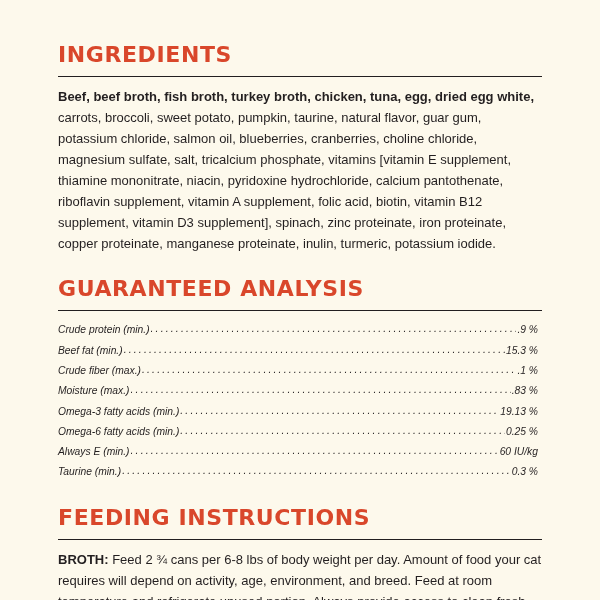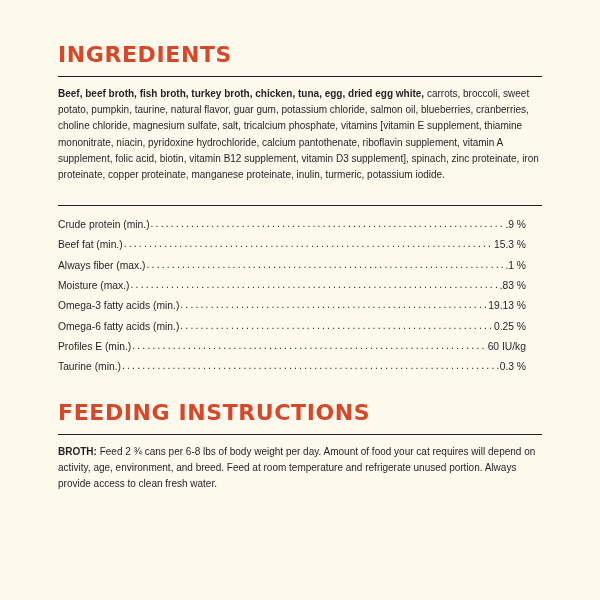--- a/index.html
+++ b/index.html
@@ -30,38 +30,39 @@
     margin: 0 0 9px 0;
     font-family: "DejaVu Sans", sans-serif;
   }
   .rule {
     border: 0;
     border-top: 1px solid #231f20;
     margin: 0 0 9px 0;
     height: 0;
   }
   .body-text {
-    font-size: 10px;
+    font-size: 13px;
     line-height: 1.62;
     text-align: left;
     margin: 0;
   }
   .body-text b {
     font-weight: bold;
   }
   .ingredients-block {
     margin-bottom: 22px;
   }
   .ga-block {
     margin-bottom: 22px;
   }
   .ga-list {
     list-style: none;
-    margin: 2px 16px 0 0;
+    margin: 2px 4px 0 0;
     padding: 0;
+    font-style: italic;
   }
   .ga-row {
     display: flex;
     align-items: baseline;
     font-size: 10.3px;
     line-height: 1.0;
     padding: 5px 0 5px 0;
     white-space: nowrap;
   }
   .ga-label { flex: 0 0 auto; }
@@ -89,54 +90,55 @@
 
   <section class="ingredients-block">
     <h2 class="section-title title-ingredients">INGREDIENTS</h2>
     <hr class="rule">
     <p class="body-text">
       <b>Beef, beef broth, fish broth, turkey broth, chicken, tuna, egg, dried egg white,</b><span> carrots, broccoli, sweet potato, pumpkin, taurine, natural flavor, guar gum, potassium chloride, salmon oil, blueberries, cranberries, choline chloride, magnesium sulfate, salt, tricalcium phosphate, vitamins [vitamin E supplement, thiamine mononitrate, niacin, pyridoxine hydrochloride, calcium pantothenate, riboflavin supplement, vitamin A supplement, folic acid, biotin, vitamin B12 supplement, vitamin D3 supplement], spinach, zinc proteinate, iron proteinate, copper proteinate, manganese proteinate, inulin, turmeric, potassium iodide.</span>
     </p>
   </section>
 
   <section class="ga-block">
+    <h2 class="section-title">GUARANTEED ANALYSIS</h2>
     <hr class="rule">
     <ul class="ga-list">
       <li class="ga-row">
         <span class="ga-label">Crude protein (min.)</span>
         <span class="ga-dots">............................................................................................................................................</span>
         <span class="ga-value">.9 %</span>
       </li>
       <li class="ga-row">
         <span class="ga-label">Beef fat (min.)</span>
         <span class="ga-dots">............................................................................................................................................</span>
         <span class="ga-value">15.3 %</span>
       </li>
       <li class="ga-row">
-        <span class="ga-label">Always fiber (max.)</span>
+        <span class="ga-label">Crude fiber (max.)</span>
         <span class="ga-dots">............................................................................................................................................</span>
         <span class="ga-value">.1 %</span>
       </li>
       <li class="ga-row">
         <span class="ga-label">Moisture (max.)</span>
         <span class="ga-dots">............................................................................................................................................</span>
         <span class="ga-value">.83 %</span>
       </li>
       <li class="ga-row">
         <span class="ga-label">Omega-3 fatty acids (min.)</span>
         <span class="ga-dots">............................................................................................................................................</span>
         <span class="ga-value">19.13 %</span>
       </li>
       <li class="ga-row">
         <span class="ga-label">Omega-6 fatty acids (min.)</span>
         <span class="ga-dots">............................................................................................................................................</span>
         <span class="ga-value">0.25 %</span>
       </li>
       <li class="ga-row">
-        <span class="ga-label">Profiles E (min.)</span>
+        <span class="ga-label">Always E (min.)</span>
         <span class="ga-dots">............................................................................................................................................</span>
         <span class="ga-value">60 IU/kg</span>
       </li>
       <li class="ga-row">
         <span class="ga-label">Taurine (min.)</span>
         <span class="ga-dots">............................................................................................................................................</span>
         <span class="ga-value">0.3 %</span>
       </li>
     </ul>
   </section>

